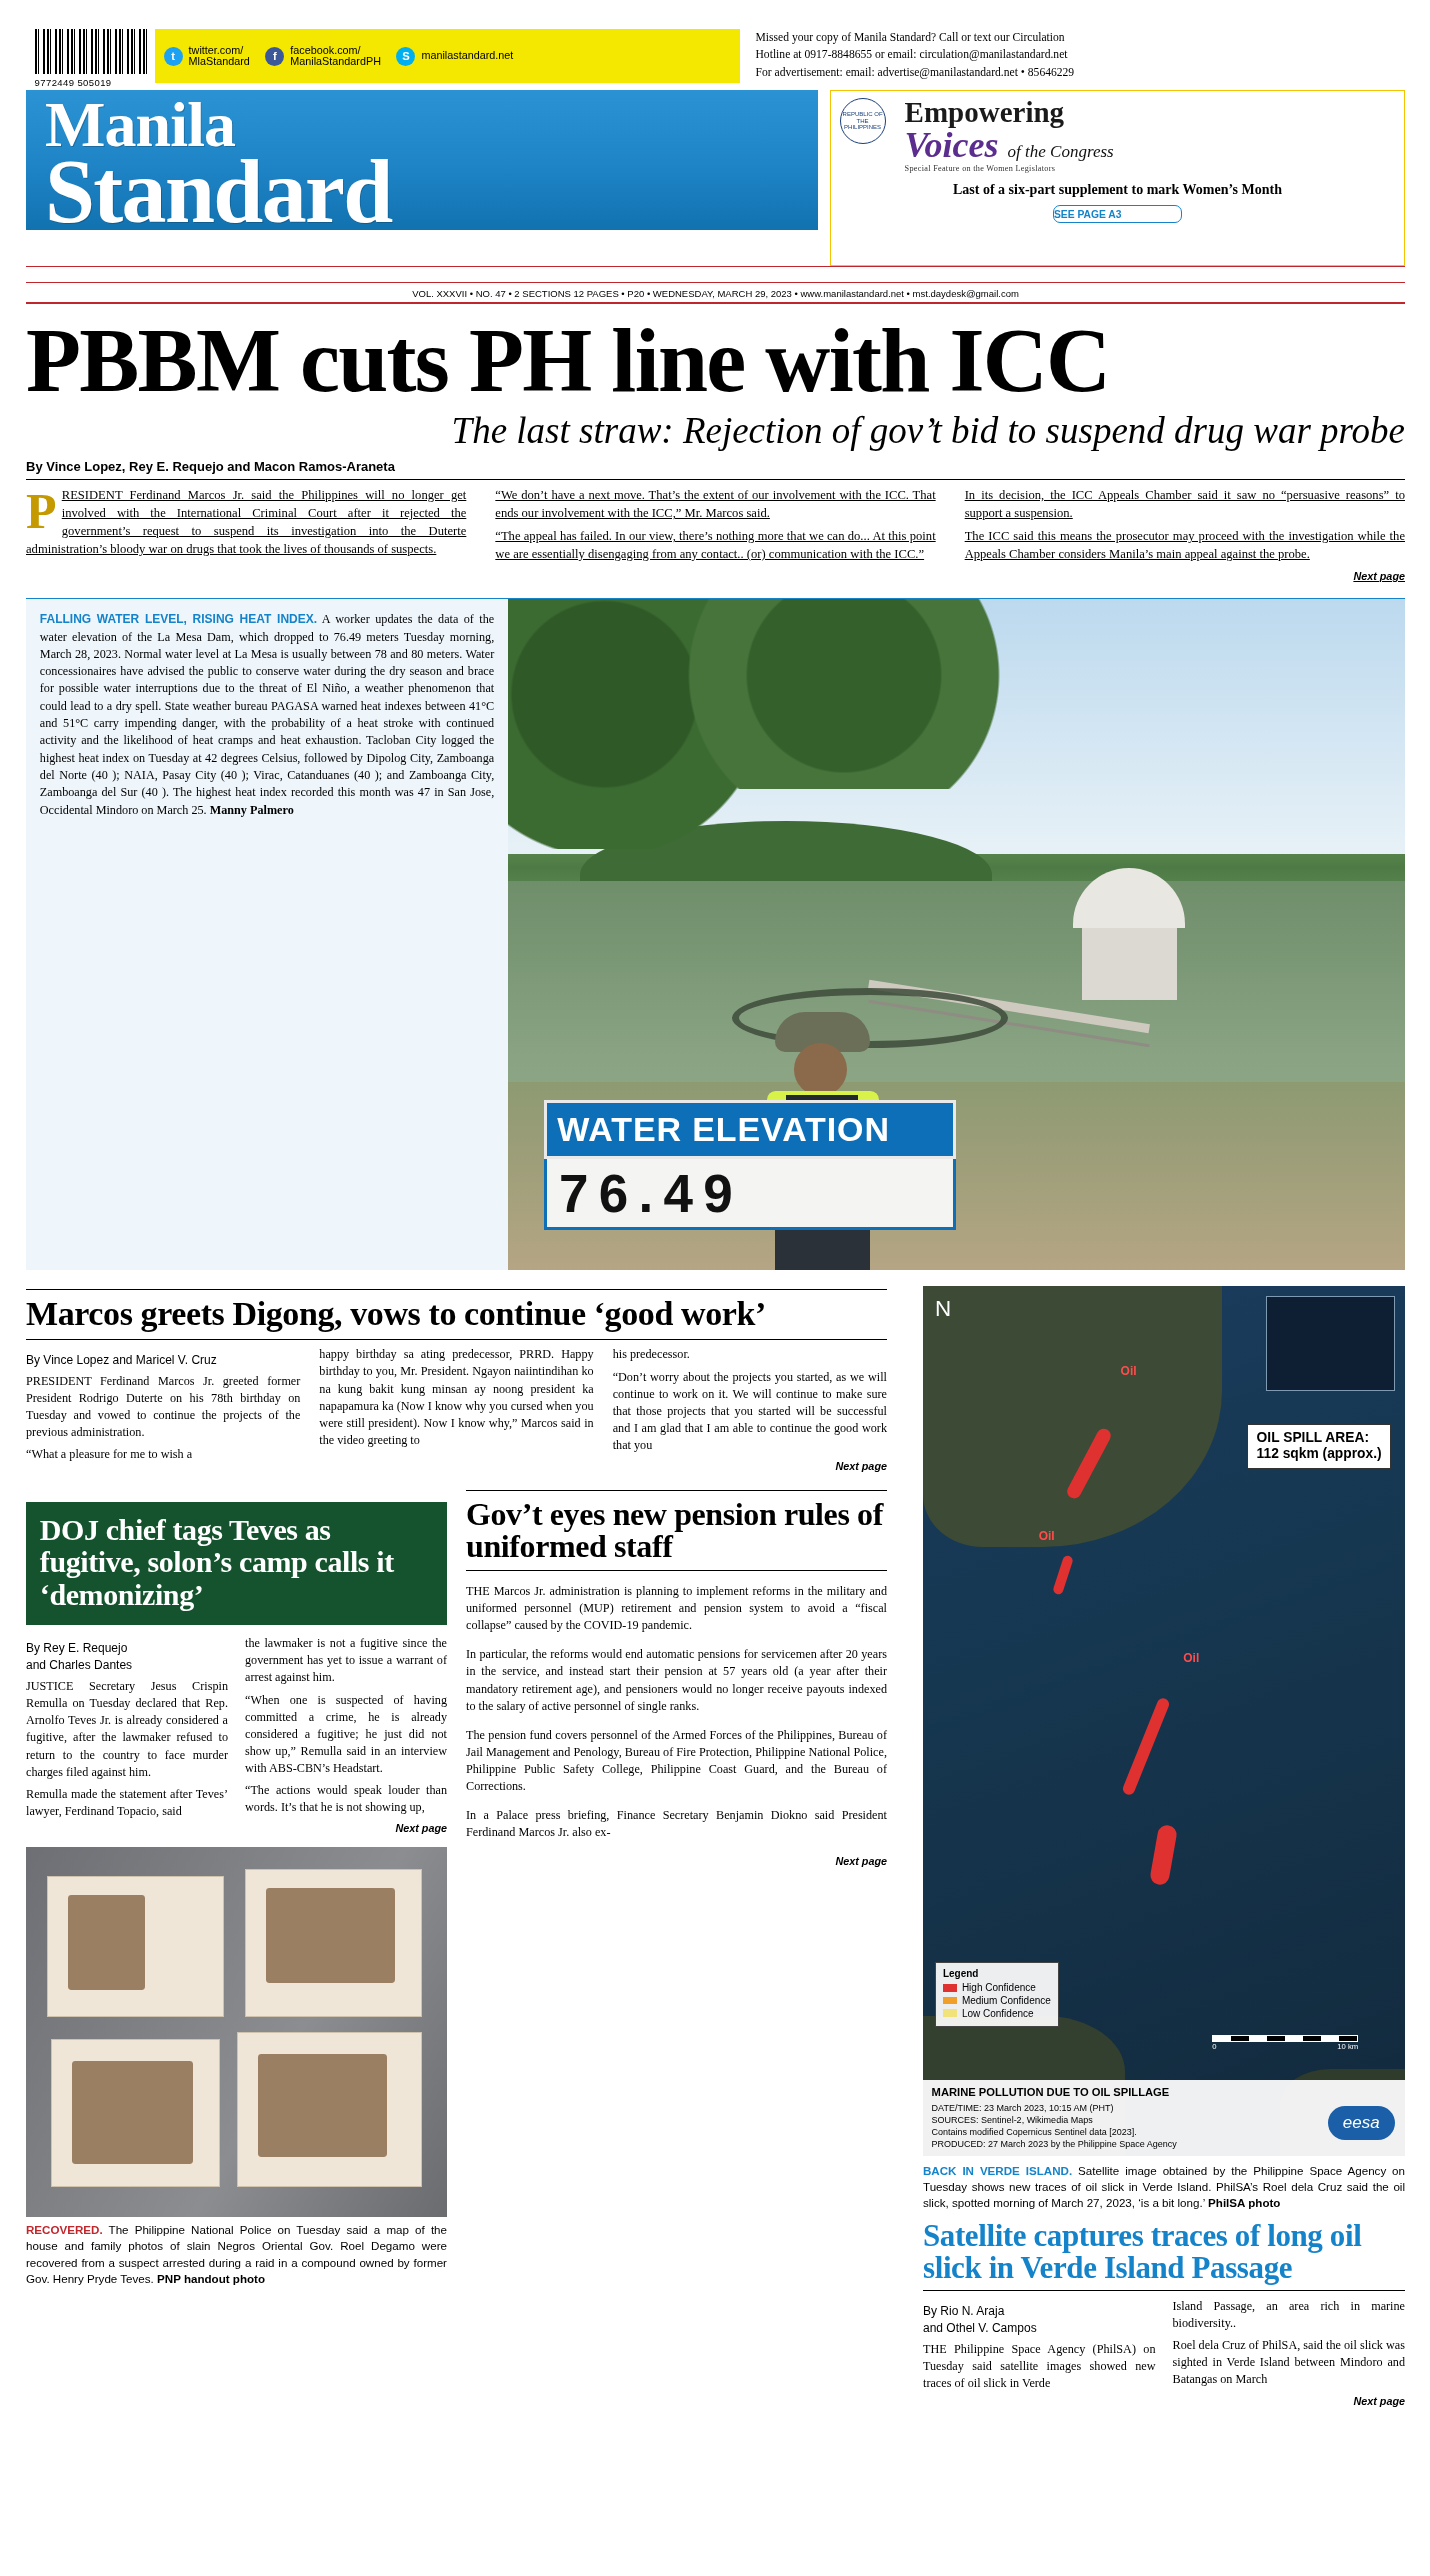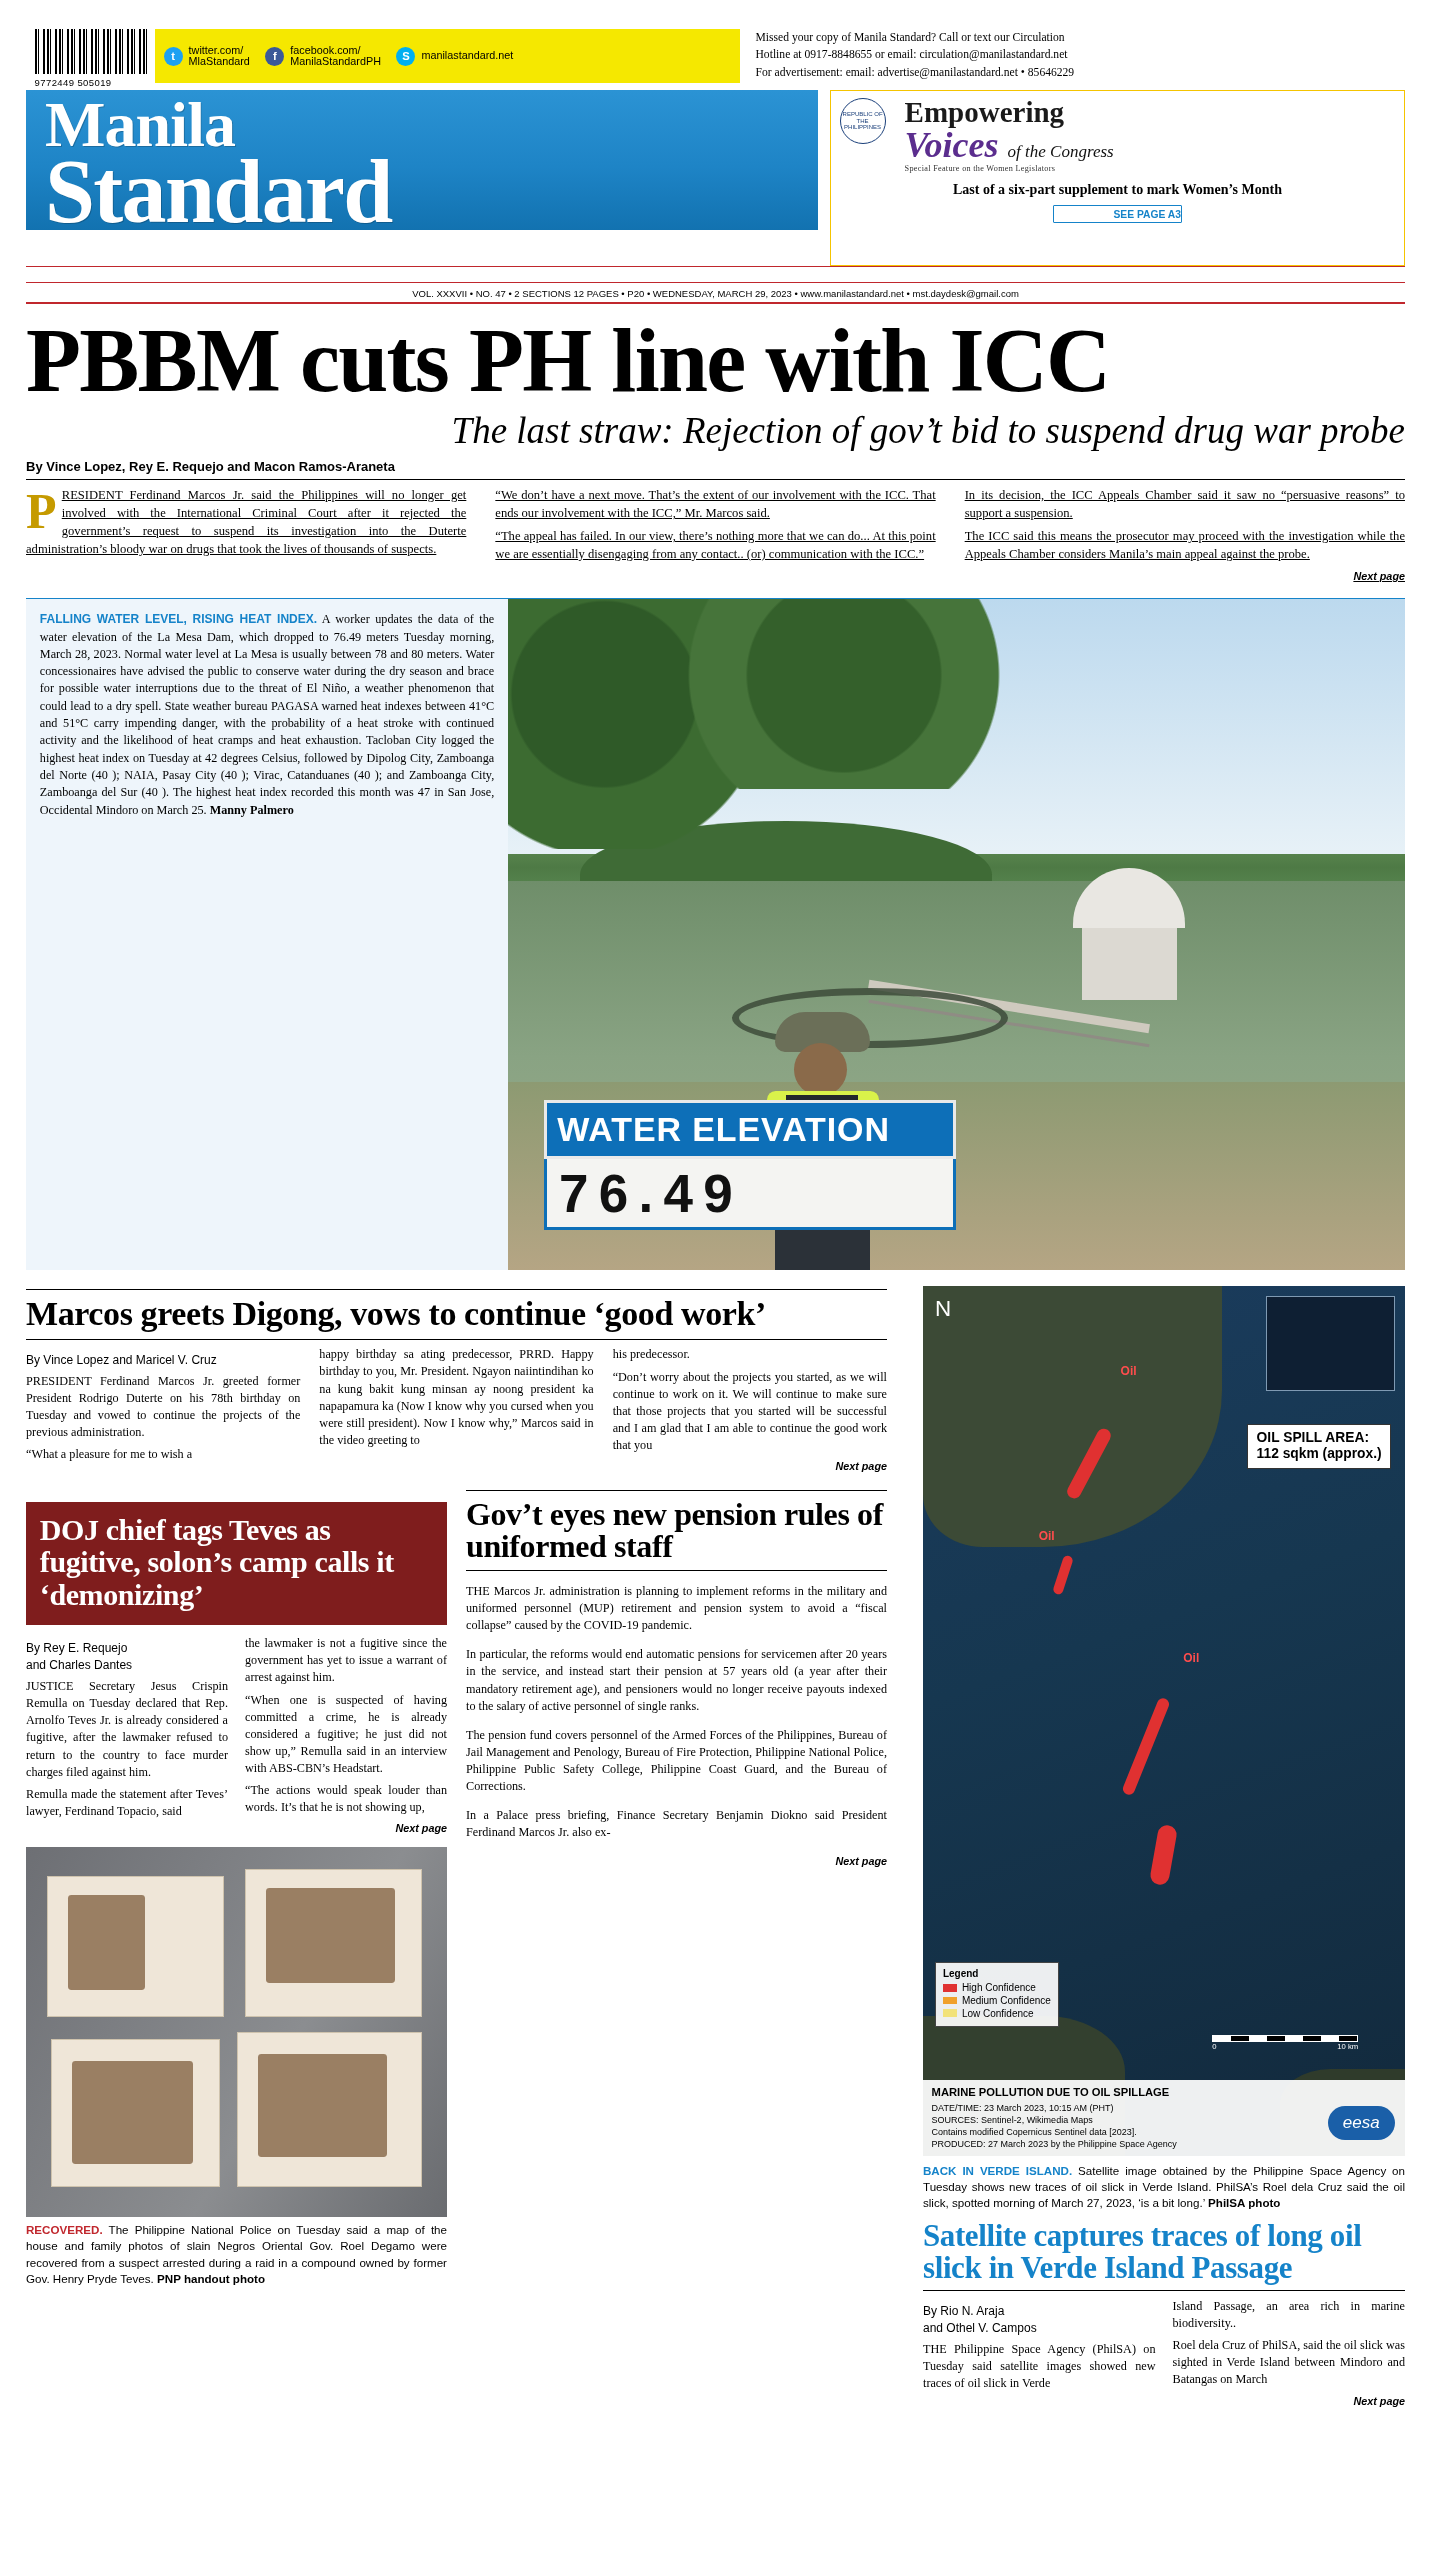--- a/index.html
+++ b/index.html
@@ -43,21 +43,21 @@
 
   .mast-right { flex:1; border:1.7px solid #f5c400; padding:6.9px 8.6px; height:176px; position:relative; }
   .promo-top { display:flex; align-items:flex-start; gap:19px; }
   .seal { width:46px; height:46px; border-radius:50%; border:1.7px solid #1a3f7a; display:flex; align-items:center; justify-content:center; font-size:6px; text-align:center; color:#1a3f7a; font-family:"Liberation Sans",sans-serif; line-height:1.05; }
   .emp { font-family:"Liberation Serif",serif; }
   .emp .l1 { font-size:29px; font-weight:bold; color:#1a1a1a; line-height:1; }
   .emp .l2 { font-size:36px; font-weight:bold; color:#5b2d8e; line-height:1; font-style:italic; }
   .emp .l2 small { font-size:17px; color:#111; font-style:italic; font-weight:normal;}
   .emp .l3 { font-size:8.2px; color:#333; letter-spacing:0.3px; margin-top:1.7px;}
   .promo-note { text-align:center; font-family:"Liberation Serif",serif; font-weight:bold; font-size:14px; margin-top:8.6px; }
-  .seepage { margin:6.9px auto 0; width:129px; text-align:right; border:1.3px solid #1583c9; color:#1583c9; font-family:"Liberation Sans",sans-serif; font-weight:bold; font-size:10.3px; padding:2.6px 0; border-radius:1px; }
+  .seepage { margin:6.9px auto 0; width:129px; text-align:left; border:1.3px solid #1583c9; color:#1583c9; font-family:"Liberation Sans",sans-serif; font-weight:bold; font-size:10.3px; padding:2.6px 0; border-radius:7px; }
 
   .volline { font-family:"Liberation Sans", sans-serif; font-size:9.5px; text-align:center; padding:5.2px 0 3.4px; border-bottom:2.6px solid #c0272d; margin-bottom:0; }
 
   
   h1.main { font-family:"Liberation Serif", serif; font-weight:bold; font-size:90px; line-height:1.0; letter-spacing:-1.7px; margin:12px 0 5.2px; }
   h2.deck { font-family:"Liberation Serif", serif; font-style:italic; font-size:37px; line-height:1.05; margin:0 0 6.9px; font-weight:normal;text-align:right; }
   .byline { font-family:"Liberation Sans", sans-serif; font-weight:bold; font-size:13px; margin:8.6px 0 5.2px; }
   .rule-thin { border-top:0.9px solid #000; margin:3.4px 0 6.9px; }
 
   
@@ -99,21 +99,21 @@
   .sec2 { display:flex; gap:36px; margin-top:15.5px; }
   .sec2-left { width:861px; }
   .sec2-right { flex:1; }
 
   h3.story { font-family:"Liberation Serif",serif; font-weight:bold; font-size:34px; line-height:1.02; margin:5.2px 0 6.9px; letter-spacing:-0.4px;}
   .byline2 { font-family:"Liberation Sans",sans-serif; font-weight:normal; font-size:12px; margin:5.2px 0 4.3px; }
   .cols3 { display:flex; gap:19px; }
   .cols3 .c { flex:1; font-size:12.2px; line-height:1.4; text-align:justify; }
   .cols3 p { margin:0 0 5.2px; }
 
-  .bluebox { background:#7f1d1d; color:#fff; padding:12px 13.8px 13.8px; margin-top:15.5px; }
+  .bluebox { background:#14532d; color:#fff; padding:12px 13.8px 13.8px; margin-top:15.5px; }
   .bluebox h3 { font-family:"Liberation Serif",serif; font-weight:bold; font-size:30px; line-height:1.08; margin:0; letter-spacing:-0.4px;}
 
   .sec3 { display:flex; gap:19px; margin-top:12px; }
   .sec3 .half { flex:1; }
   .cols2 { display:flex; gap:17px; }
   .cols2 .c { flex:1; font-size:12.2px; line-height:1.4; text-align:justify; }
   .cols2 p { margin:0 0 5.2px; }
 
   
   .handout { margin-top:10.3px; height:370px; background:#6f6f72; position:relative; overflow:hidden; }

